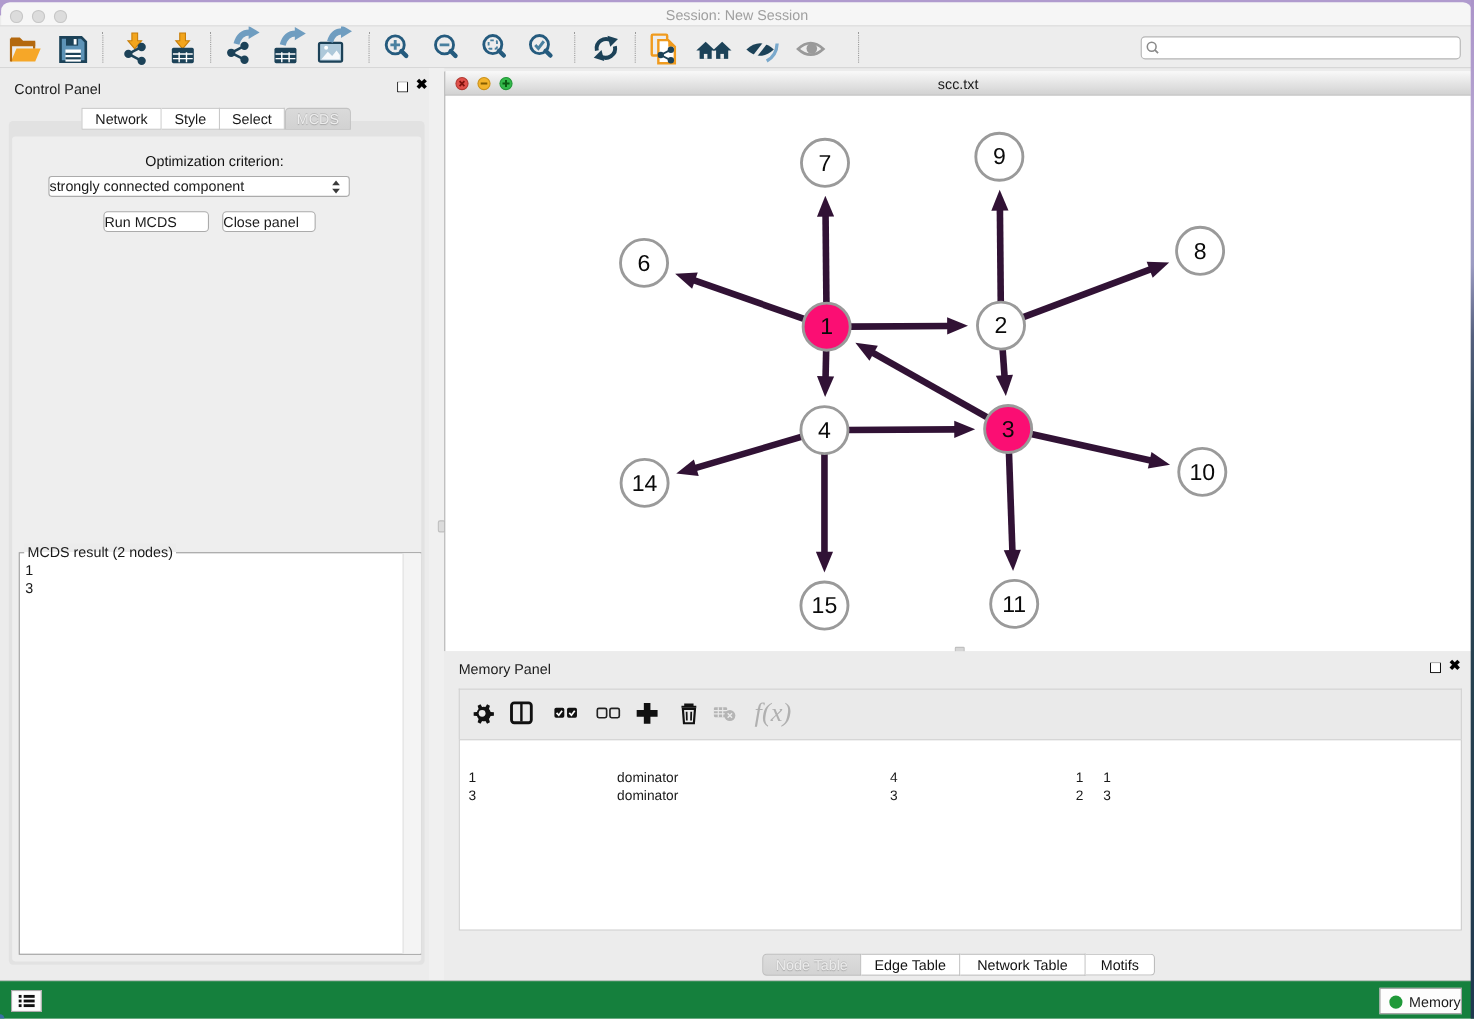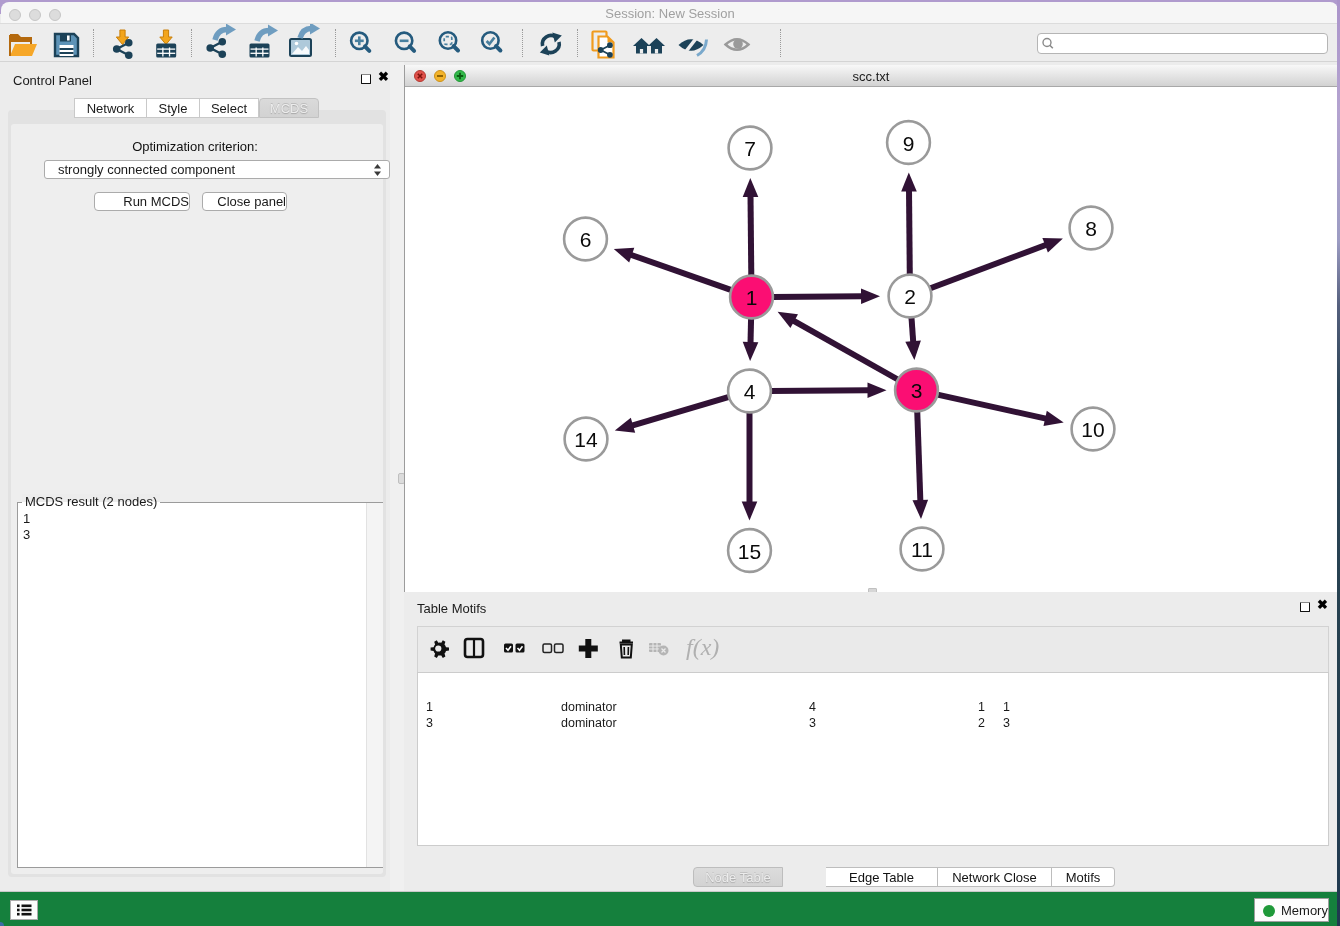--- a/index.html
+++ b/index.html
@@ -29,24 +29,24 @@
   #cp-tabs{left:74px;top:36px;height:20px;z-index:5;}
   .tab{float:left;height:20px;line-height:20px;background:#fff;border:1px solid #c9c9c9;
        border-left:none;box-sizing:border-box;text-align:center;font-size:13px;}
   .tab.first{border-left:1px solid #c9c9c9;}
   .tab.sel{background:linear-gradient(#dadada,#d2d2d2);color:#ededed;
            text-shadow:0 1px 1px #a6a6a6, 0 -1px 0 #bdbdbd;border:1px solid #c2c2c2;
            border-radius:4px 4px 0 0;}
   #cp-pane{left:8px;top:48px;width:378px;height:767px;background:#e2e2e2;border-radius:4px;}
   #cp-inner{left:11px;top:62px;width:372px;height:750px;background:#eeeeee;border-radius:3px;}
   #optlabel{left:0;top:77px;width:390px;text-align:center;color:#111;}
-  #cp-select{left:44px;top:98px;width:346px;height:19px;background:#fff;border:1px solid #ababab;
-             border-radius:3px;box-sizing:border-box;line-height:17px;padding-left:13px;}
+  #cp-select{left:44px;top:98px;width:274px;height:19px;background:#fff;border:1px solid #ababab;
+             border-radius:3px;box-sizing:border-box;line-height:17px;}
   .cpbtn{position:absolute;top:130px;height:19px;background:#fff;border:1px solid #ababab;
-         border-radius:4px;box-sizing:border-box;text-align:right;line-height:17px;}
+         border-radius:4px;box-sizing:border-box;text-align:left;line-height:17px;}
   
   #mcdsbox{left:17px;top:440px;width:366px;height:366px;background:#fff;border:1px solid #9b9b9b;
            box-sizing:border-box;}
   #mcdslabel{left:22px;top:432px;padding:0 3px;font-size:13px;
              background:linear-gradient(#ececec 55%,#ffffff 55%);}
   #mcdstext{left:23px;top:449px;line-height:16px;font-size:13px;}
   #mcdsscroll{left:366px;top:441px;width:16px;height:364px;background:#f4f4f4;border-left:1px solid #e2e2e2;}
   
   #vdivider{left:390px;top:62px;width:14px;height:829px;background:#f0f0f0;}
   #vhandle{left:398px;top:473px;width:5px;height:9px;background:#dcdcdc;border:1px solid #bfbfbf;border-radius:2px;}
@@ -294,21 +294,21 @@
 <text x="503.5" y="56.0" font-size="21" fill="#0a0a0a" text-anchor="middle" dominant-baseline="central" font-family="Liberation Sans, sans-serif">9</text>
 <text x="688" y="342.5" font-size="21" fill="#0a0a0a" text-anchor="middle" dominant-baseline="central" font-family="Liberation Sans, sans-serif">10</text>
 <text x="517" y="462.5" font-size="21" fill="#0a0a0a" text-anchor="middle" dominant-baseline="central" font-family="Liberation Sans, sans-serif">11</text>
 <text x="181" y="352.5" font-size="21" fill="#0a0a0a" text-anchor="middle" dominant-baseline="central" font-family="Liberation Sans, sans-serif">14</text>
 <text x="344.5" y="464.0" font-size="21" fill="#0a0a0a" text-anchor="middle" dominant-baseline="central" font-family="Liberation Sans, sans-serif">15</text>
 </svg></div>
     <div class="abs" id="nethandle"></div>
   </div>
 
   <div class="abs" id="tpanel">
-    <div class="abs" id="tp-title">Table Motifs</div>
+    <div class="abs" id="tp-title">Memory Panel</div>
     <div class="flbtn" style="left:896px;top:10px;"></div>
     <div class="xbtn" style="left:913px;top:5px;">✖</div>
     <div class="abs" id="tp-toolbar">
       <svg width="910" height="44">
         <g fill="#111">
           <path d="M 18.8,13.2 l1.5,2.6 a6,6 0 0 1 3,0 l1.5,-2.6 l2.6,1.5 l-0.9,2.9 a6,6 0 0 1 1.5,2.6 l3,0.4 v3 l-3,0.4 a6,6 0 0 1 -1.5,2.6 l0.9,2.9 l-2.6,1.5 l-1.5,-2.6 a6,6 0 0 1 -3,0 l-1.5,2.6 l-2.6,-1.5 l0.9,-2.9 a6,6 0 0 1 -1.5,-2.6 l-3,-0.4 v-3 l3,-0.4 a6,6 0 0 1 1.5,-2.6 l-0.9,-2.9 z"></path>
           <circle cx="20.3" cy="21.5" r="3.1" fill="#eaeaea"></circle>
           <rect x="47" y="12" width="18" height="18" rx="2.5" fill="none" stroke="#111" stroke-width="2.6"></rect>
           <line x1="56" y1="13" x2="56" y2="29" stroke="#111" stroke-width="2.2"></line>
           <rect x="86" y="16.5" width="9" height="9" rx="1.5"></rect>
@@ -346,22 +346,22 @@
       <div class="trow" style="top:42px;">
         <span class="tcell" style="left:8px;">3</span>
         <span class="tcell" style="left:143px;">dominator</span>
         <span class="tcell" style="left:255px;width:143px;text-align:right;">3</span>
         <span class="tcell" style="left:412px;width:155px;text-align:right;">2</span>
         <span class="tcell" style="left:585px;">3</span>
       </div>
     </div>
     <div class="abs" id="btabs">
       <div class="btab bsel" style="width:90px;border-radius:4px 0 0 4px;">Node Table</div>
-      <div class="btab" style="width:112px;margin-left:43px;">Edge Table</div>
-      <div class="btab" style="width:114px;">Network Close</div>
+      <div class="btab" style="width:90px;">Edge Table</div>
+      <div class="btab" style="width:114px;">Network Table</div>
       <div class="btab" style="width:63px;border-radius:0 4px 4px 0;">Motifs</div>
     </div>
   </div>
 
   <div class="abs" id="statusbar">
     <div class="abs" id="listbtn">
       <svg width="26" height="18">
         <g fill="#111">
           <rect x="6" y="3.5" width="2.6" height="2.6"></rect>
           <rect x="10.5" y="3.5" width="10" height="2.6"></rect>

